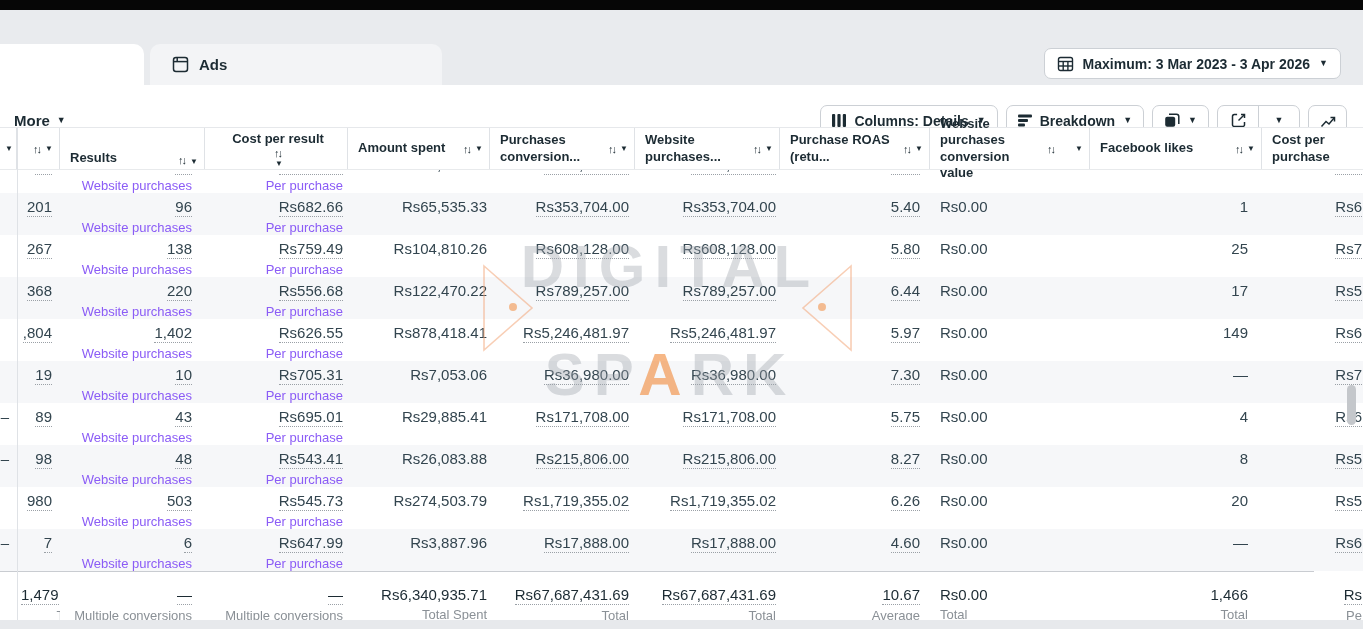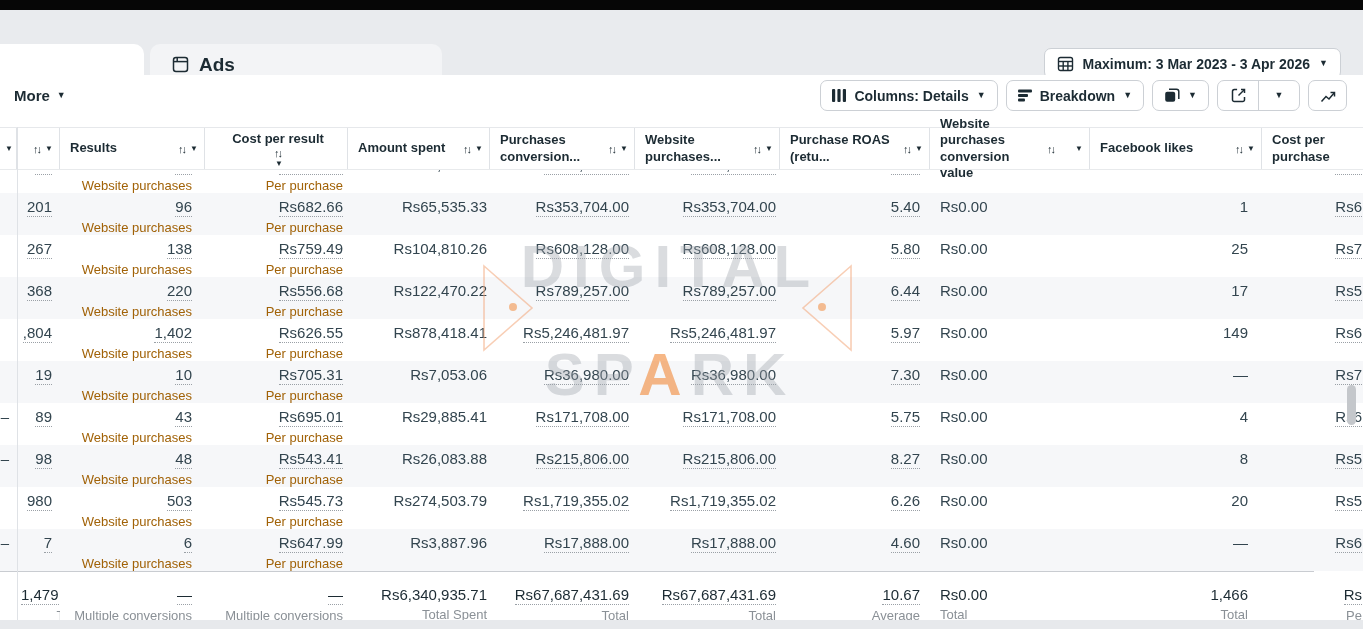--- a/index.html
+++ b/index.html
@@ -8,29 +8,29 @@
   *{box-sizing:border-box;}
 
   
   .topbar{position:absolute;top:0;left:0;right:0;height:10px;background:#060606;}
 
   
   .tabstrip{position:absolute;top:10px;left:0;right:0;height:75px;background:#e9ebee;}
   .tab{position:absolute;bottom:0;height:41px;border-radius:10px 10px 0 0;}
   .tab-left{left:-18px;width:162px;background:#ffffff;}
   .tab-ads{left:150px;width:292px;background:#f3f4f6;display:flex;align-items:center;gap:10px;
-           padding-left:22px;font-weight:700;font-size:19px;color:#1c2b33;}
+           padding-left:22px;font-weight:700;font-size:15px;color:#1c2b33;}
   .date-btn{position:absolute;right:22px;top:38px;height:31px;background:#fff;
             border:1px solid #ccd0d5;border-radius:7px;display:flex;align-items:center;gap:9px;
             padding:0 12px;font-size:14px;font-weight:700;color:#1c2b33;cursor:pointer;}
   .caret{font-size:8px;line-height:1;color:#1c2b33;}
   .caret.md{font-size:9px;}
 
   
-  .toolbar{position:absolute;top:75px;left:0;right:0;height:42px;background:#fff;}
+  .toolbar{position:absolute;top:100px;left:0;right:0;height:42px;background:#fff;}
   .more{position:absolute;left:14px;top:12px;display:flex;align-items:center;gap:7px;
         font-size:15px;font-weight:700;cursor:pointer;}
   .tb-right{position:absolute;right:16px;top:5px;display:flex;gap:8px;align-items:center;}
   .btn{height:31px;background:#fff;border:1px solid #ccd0d5;border-radius:7px;display:flex;
        align-items:center;justify-content:center;gap:8px;padding:0 11px;font-size:14px;
        font-weight:700;color:#1c2b33;cursor:pointer;font-family:inherit;}
   .btn svg{display:block;}
   .split{display:flex;align-items:stretch;height:31px;border:1px solid #ccd0d5;border-radius:7px;background:#fff;}
   .split > div{display:flex;align-items:center;justify-content:center;width:40px;cursor:pointer;}
   .split .sep{width:1px;background:#ccd0d5;cursor:default;}
@@ -39,32 +39,32 @@
   .thead{position:absolute;top:127px;left:0;height:43px;display:flex;background:#fff;
          border-top:1px solid #e6e8eb;border-bottom:1px solid #e8eaec;width:1363px;}
   .th{display:flex;align-items:center;padding:3px 6px 3px 10px;border-right:1px solid #dfe2e6;
       font-size:13px;font-weight:700;color:#1c2b33;flex-shrink:0;cursor:pointer;}
   .th-title{flex:1;line-height:1.25;}
   .th-sort{font-size:11px;letter-spacing:-2px;margin:0 3px 0 2px;white-space:nowrap;}
   .th-caret{font-size:8px;margin-left:2px;}
   .th.c0{padding:3px 3px;}
   .th.c10{border-right:none;}
 
-  .c0{width:17px;}  .c1{width:43px;}  .c2{width:145px;} .c3{width:143px;flex-direction:column;} .c4{width:142px;}
+  .c0{width:17px;}  .c1{width:43px;}  .c2{width:145px;align-items:flex-end;} .c3{width:143px;flex-direction:column;} .c4{width:142px;}
   .c5{width:145px;} .c6{width:145px;} .c7{width:150px;} .c8{width:160px;gap:16px;} .c9{width:172px;}
   .c10{width:101px;}
 
   .tbody{position:absolute;top:170px;left:0;width:1363px;height:401px;overflow:hidden;}
   .row{display:flex;height:42px;}
   .tbody .row:first-child{margin-top:-19px;}
   .tbody .row:nth-child(even){background:#f6f7f9;}
   .cell{flex-shrink:0;padding:5px 8px 0 4px;font-size:15px;color:#33454f;text-align:right;overflow:hidden;}
   .cell .vt{display:inline-block;line-height:1.2;}
   .cell.u .vt{border-bottom:1px dotted #9aa0a6;}
-  .cell .sub{display:block;font-size:13px;color:#a16207;margin-top:3px;line-height:1.2;white-space:nowrap;}
+  .cell .sub{display:block;font-size:13px;color:#8b5cf6;margin-top:3px;line-height:1.2;white-space:nowrap;}
   .cell.left{text-align:left;padding-left:10px;}
   .cell.c1{padding-right:8px;} .cell.c2{padding-right:13px;} .cell.c3{padding-right:5px;}
   .cell.c4{padding-right:3px;} .cell.c5{padding-right:6px;}  .cell.c6{padding-right:4px;}
   .cell.c7{padding-right:10px;}.cell.c9{padding-right:14px;} .cell.c10{padding-right:1px;overflow:visible;}
   .cell.c0{padding:5px 8px 0 0;}
 
   .totals{position:absolute;top:571px;left:0;width:1314px;height:49px;background:#fff;
           border-top:1px solid #c9ccd1;display:flex;padding-top:9px;}
   .totals .cell{color:#1c2b33;font-weight:400;}
   .totals .cell .sub{color:#8a9096;}

